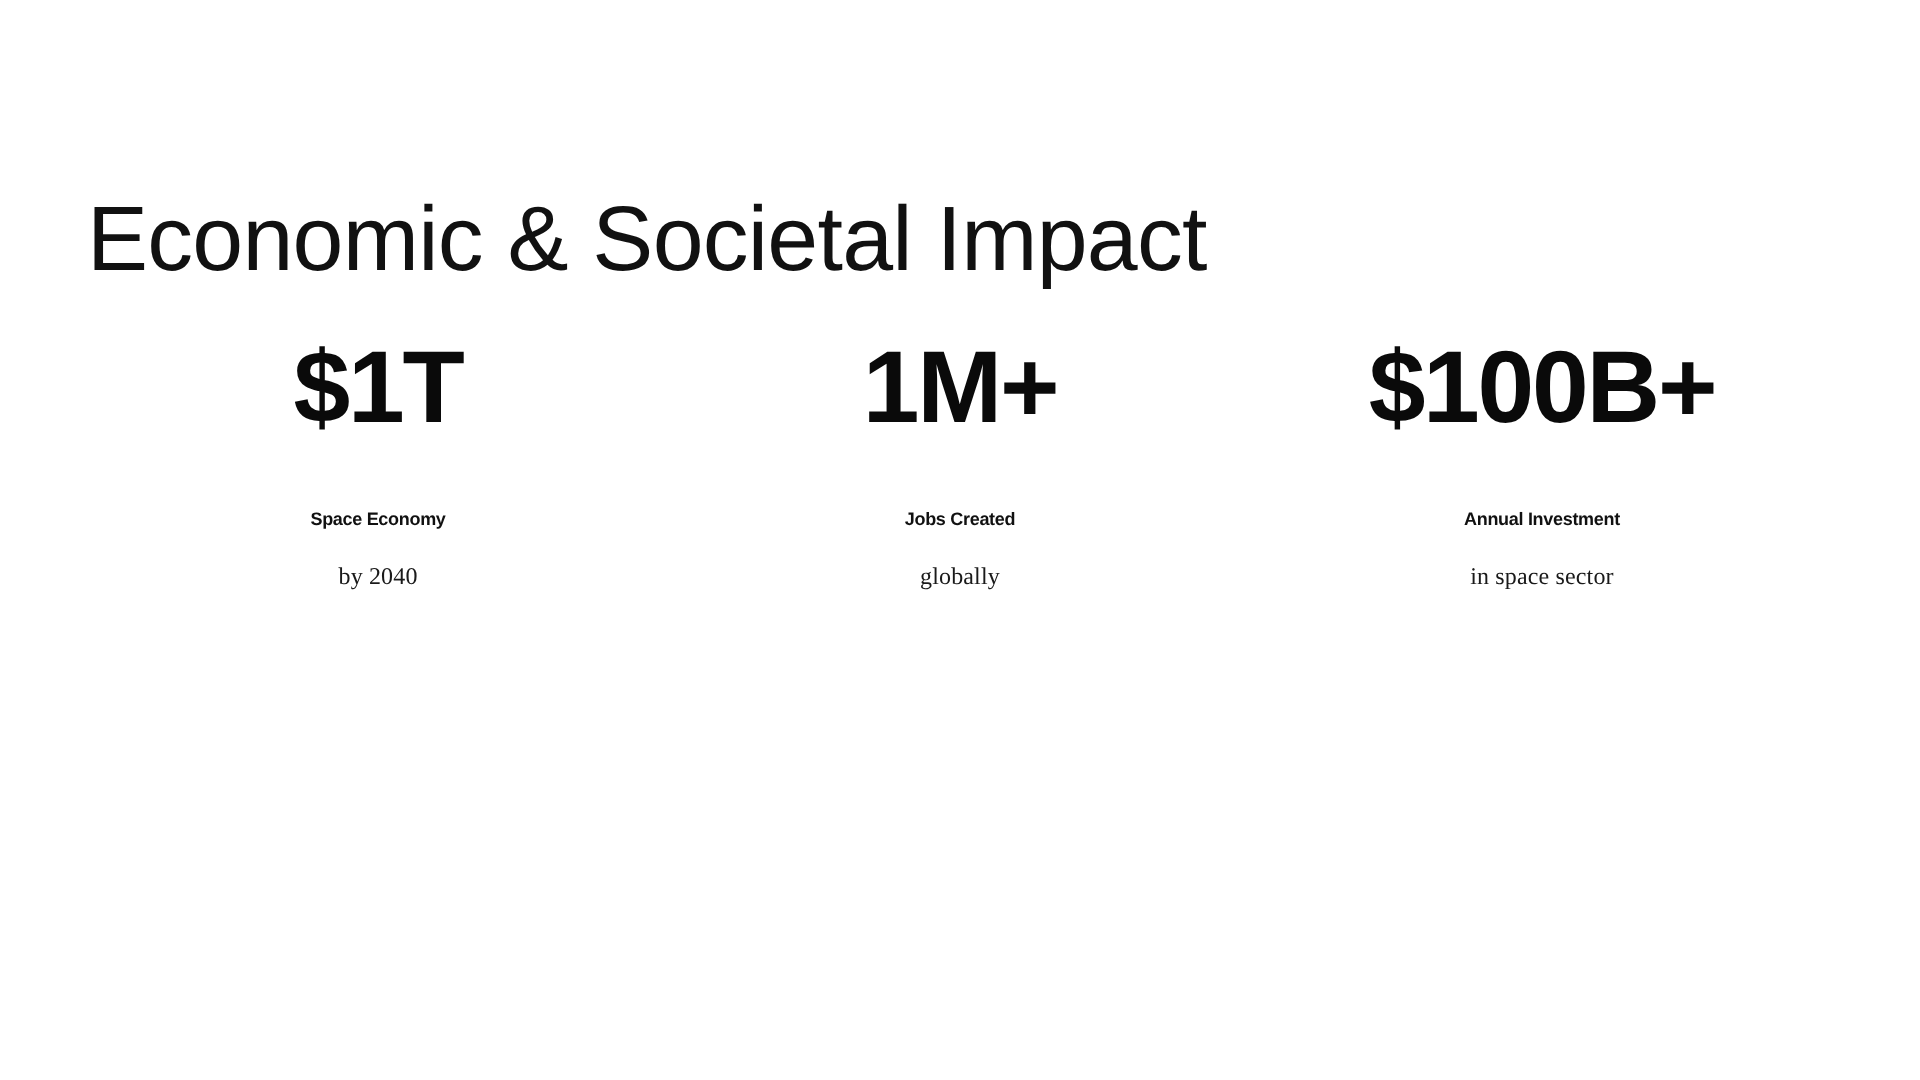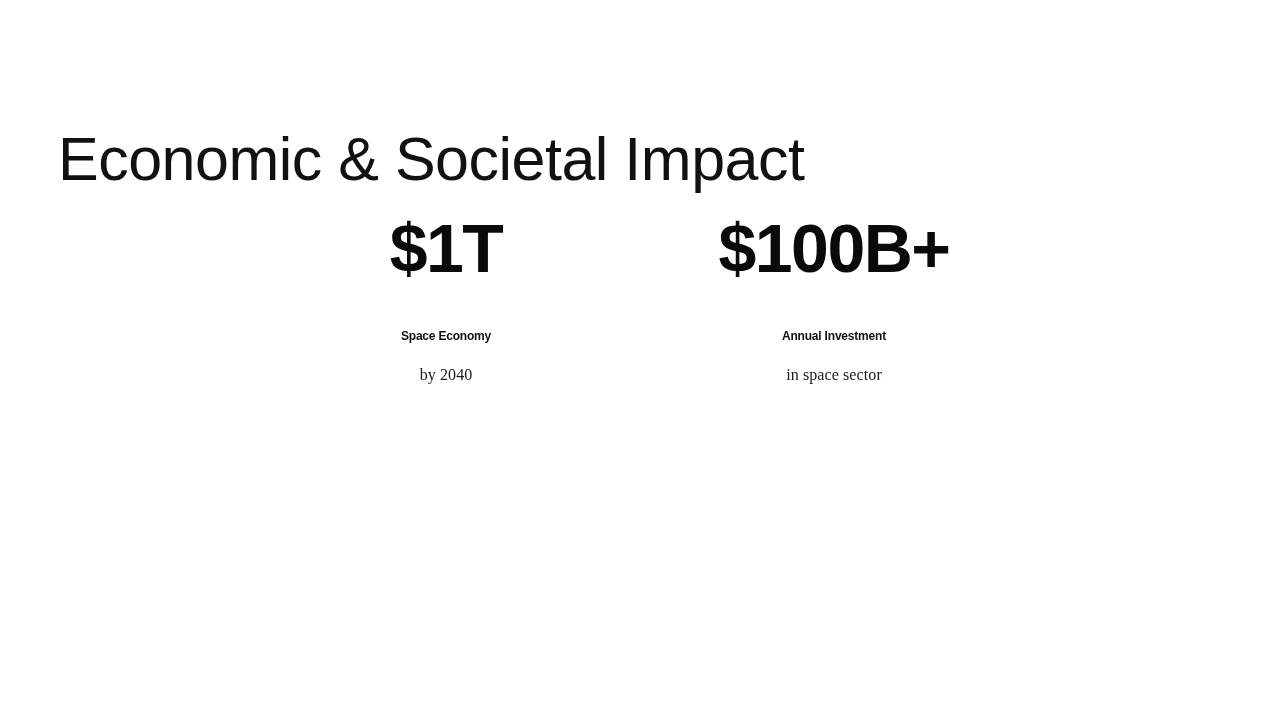--- a/index.html
+++ b/index.html
@@ -36,21 +36,21 @@
     line-height: 1.05;
     color: #111111;
     white-space: nowrap;
   }
 
   
   .stats-grid {
     position: absolute;
     left: 58px;
     right: 58px;
-    top: 178px;
+    top: 188px;
     display: flex;
     flex-wrap: wrap;
     justify-content: center;
     align-content: flex-start;
     row-gap: 48px;
   }
 
   .stat-card {
     width: 33.3333%;
     box-sizing: border-box;
@@ -100,20 +100,25 @@
   <h1 class="slide-title">Economic &amp; Societal Impact</h1>
 
   <div class="stats-grid">
 
     <div class="stat-card">
       <div class="stat-value">$1T</div>
       <div class="stat-label">Space Economy</div>
       <div class="stat-sublabel">by 2040</div>
     </div>
 
+    <div class="stat-card">
+      <div class="stat-value">1M+</div>
+      <div class="stat-label">Jobs Created</div>
+      <div class="stat-sublabel">globally</div>
+    </div>
 
     <div class="stat-card">
       <div class="stat-value">$100B+</div>
       <div class="stat-label">Annual Investment</div>
       <div class="stat-sublabel">in space sector</div>
     </div>
 
   </div>
 </div>
 

